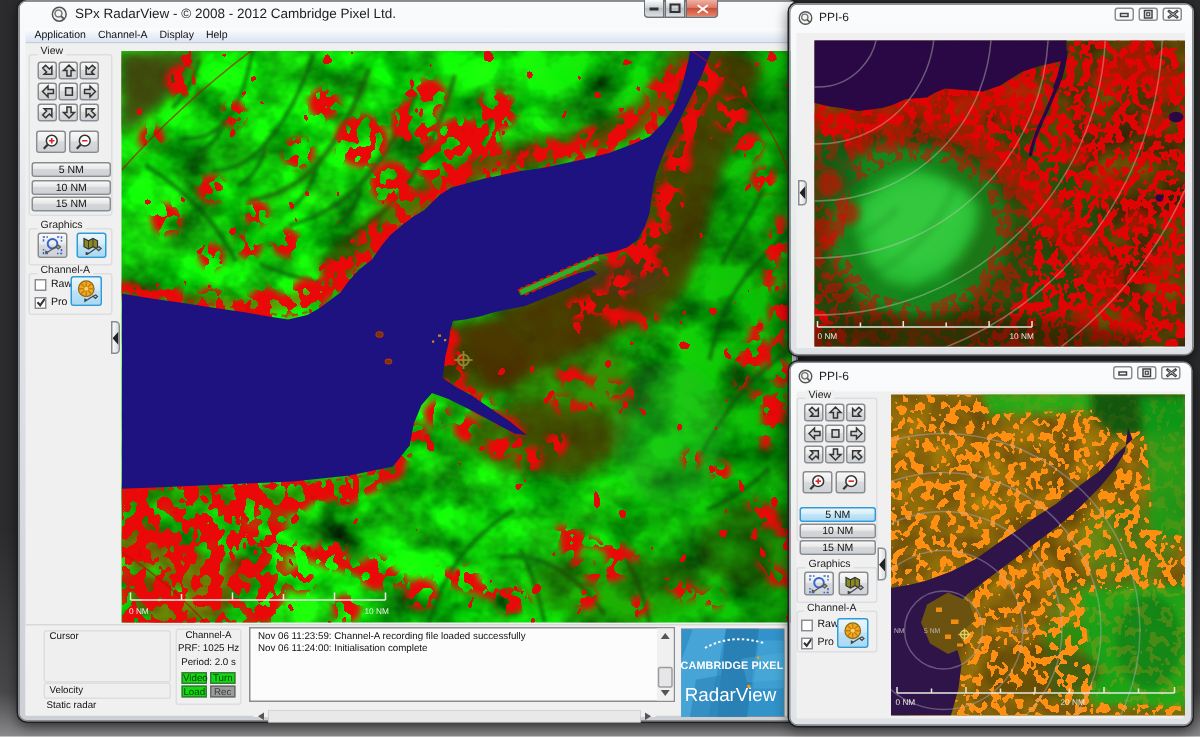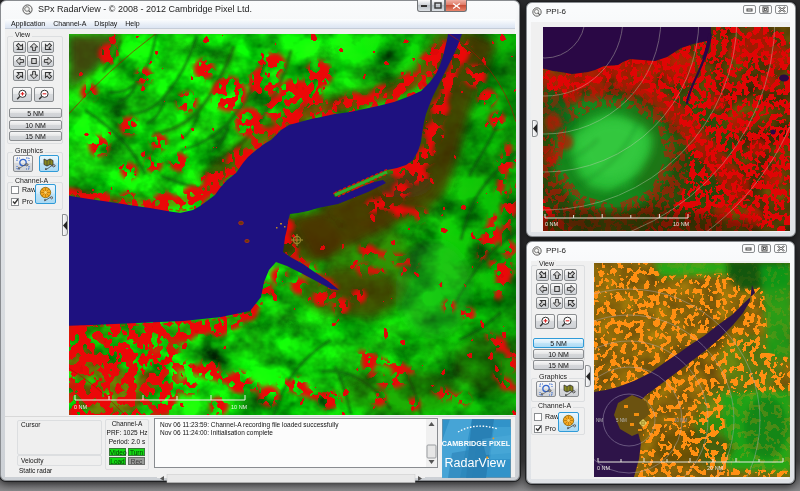--- a/index.html
+++ b/index.html
@@ -23,21 +23,21 @@
 .statxt{position:absolute;font-size:6.5px;color:#111;white-space:nowrap}
 .greenbtn{position:absolute;width:17px;height:8px;font-size:6.5px;text-align:center;line-height:8px;color:#064006;background:#12da12;border:1px solid #3a7a3a}
 .graybtn{position:absolute;width:17px;height:8px;font-size:6.5px;text-align:center;line-height:8px;color:#3a3a3a;background:#9a9d9a;border:1px solid #6a6d6a}
 .msgarea{position:absolute;background:#fcfcfc;border:1px solid #898c90}
 .sb{position:absolute;background:#f0f0f0}
 .ppit{position:absolute;font-size:8px;color:#1d1d1d}
 .pcb{width:13px;height:9px;border:1px solid #8a8d90;border-radius:2px;background:#fbfbfb;margin-left:3px;display:flex;align-items:center;justify-content:center}
 </style></head>
 <body>
 
-<div class="win" style="left:0;top:0;width:520px;height:481px">
+<div class="win" style="left:12px;top:0;width:520px;height:481px">
  <div class="winbg"></div>
 
  <svg style="position:absolute;left:22px;top:4px" width="11" height="11" viewBox="0 0 11 11">
       <circle cx="5.5" cy="5.5" r="4.6" fill="#f4f4f2" stroke="#555" stroke-width="1"></circle>
       <circle cx="5" cy="5" r="2.3" fill="none" stroke="#777" stroke-width="1"></circle>
       <line x1="6.7" y1="6.7" x2="8.6" y2="8.6" stroke="#555" stroke-width="1.2"></line>
     </svg>
  <div class="ttxt" style="left:38px;top:4px">SPx RadarView - © 2008 - 2012 Cambridge Pixel Ltd.</div>
 
  <div class="capbtns" style="left:417px;top:0">

